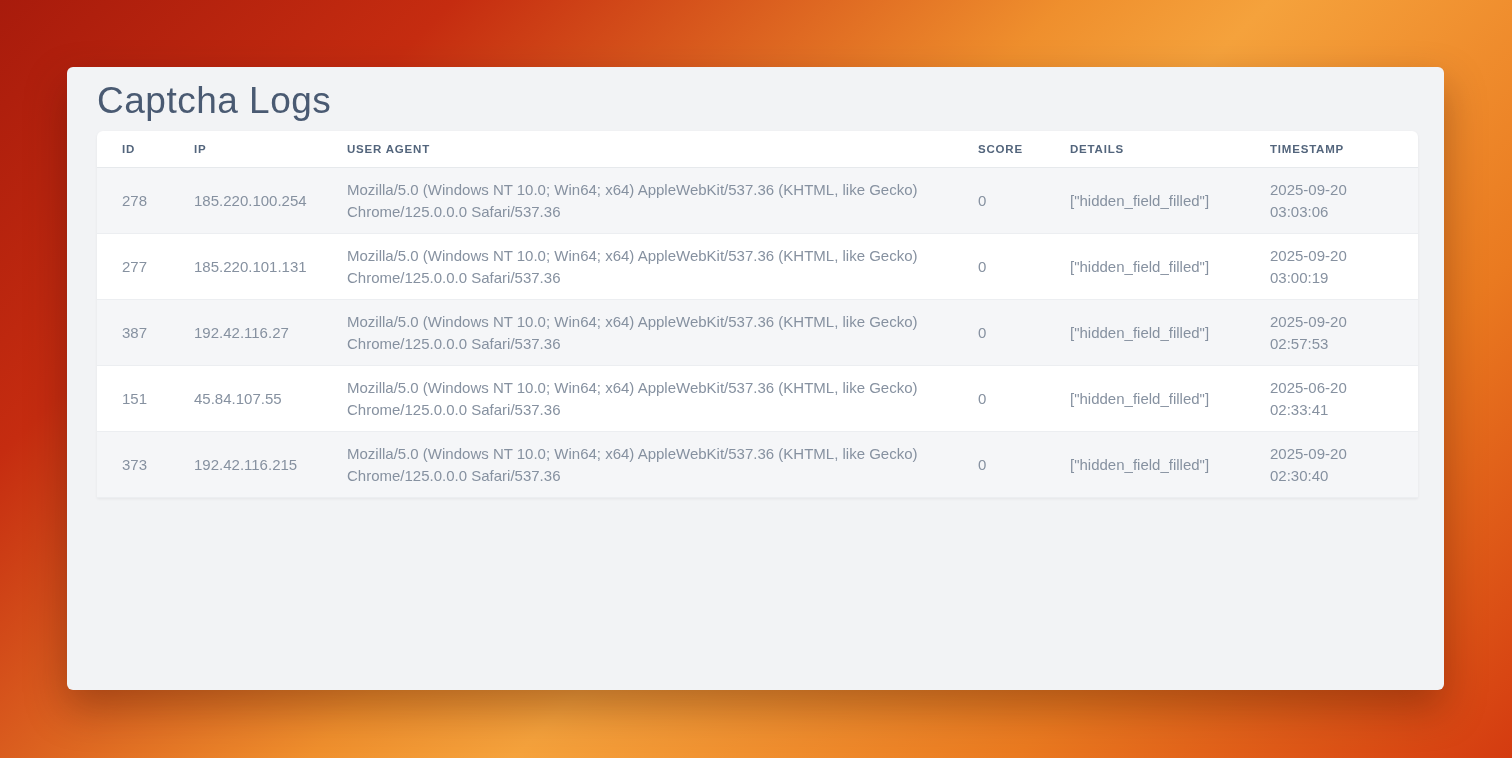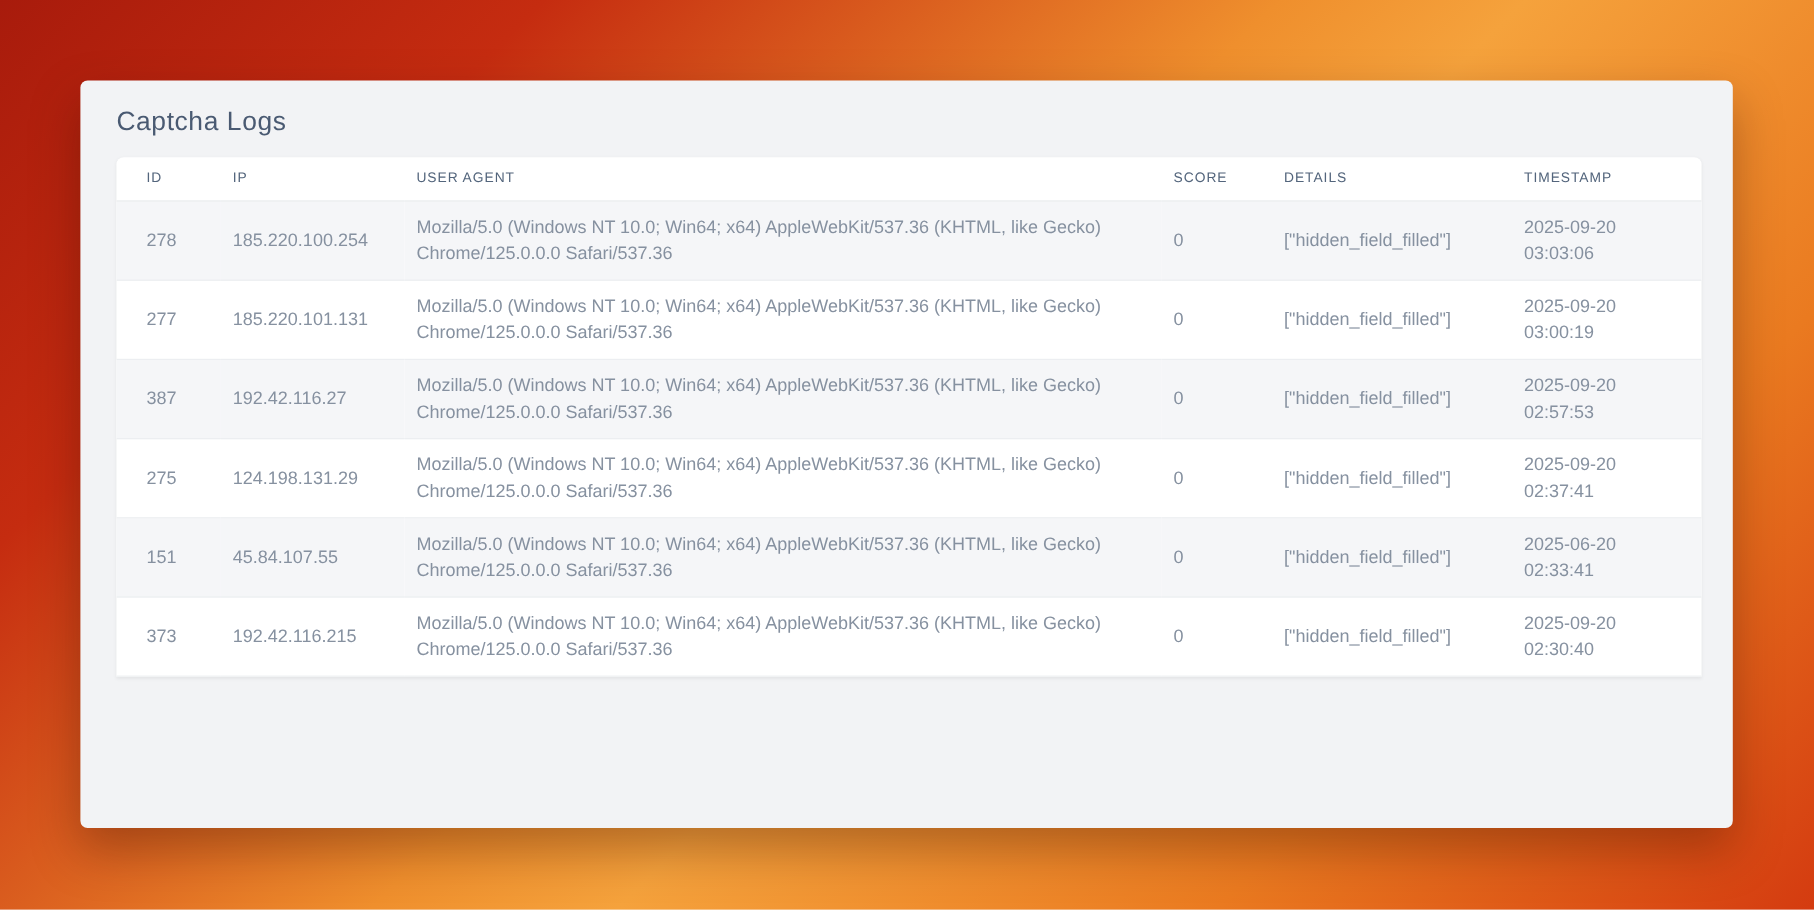--- a/index.html
+++ b/index.html
@@ -15,42 +15,42 @@
     position: absolute;
     left: 67px; top: 67px;
     width: 1377px; height: 623px;
     background: #f2f3f5;
     border-radius: 6px;
     padding: 16px 26px 0 30px;
     box-shadow: 0 18px 40px rgba(60, 15, 0, 0.35);
     overflow: hidden;
   }
   .page-title {
-    font-size: 22px;
+    font-size: 37px;
     line-height: 36px;
     font-weight: 500;
     letter-spacing: 0.5px;
     color: #4a5a72;
     margin-bottom: 12px;
   }
   .table-panel {
     background: #ffffff;
     border-radius: 6px 6px 0 0;
     box-shadow: 0 1px 3px rgba(0,0,0,0.06);
     overflow: hidden;
   }
   table {
     width: 100%;
     border-collapse: collapse;
     table-layout: fixed;
   }
   th {
     text-align: left;
     font-size: 11.5px;
-    font-weight: 400;
+    font-weight: 700;
     letter-spacing: 0.8px;
     color: #53657c;
     padding: 12px 10px;
     text-transform: uppercase;
     white-space: nowrap;
   }
   td {
     font-size: 15px;
     line-height: 22px;
     color: #8691a0;
@@ -114,28 +114,20 @@
   </tr>
           <tr>
     <td>387</td>
     <td>192.42.116.27</td>
     <td>Mozilla/5.0 (Windows NT 10.0; Win64; x64) AppleWebKit/537.36 (KHTML, like Gecko) Chrome/125.0.0.0 Safari/537.36</td>
     <td>0</td>
     <td>["hidden_field_filled"]</td>
     <td>2025-09-20 02:57:53</td>
   </tr>
           <tr>
-    <td>275</td>
-    <td>124.198.131.29</td>
-    <td>Mozilla/5.0 (Windows NT 10.0; Win64; x64) AppleWebKit/537.36 (KHTML, like Gecko) Chrome/125.0.0.0 Safari/537.36</td>
-    <td>0</td>
-    <td>["hidden_field_filled"]</td>
-    <td>2025-09-20 02:37:41</td>
-  </tr>
-          <tr>
     <td>151</td>
     <td>45.84.107.55</td>
     <td>Mozilla/5.0 (Windows NT 10.0; Win64; x64) AppleWebKit/537.36 (KHTML, like Gecko) Chrome/125.0.0.0 Safari/537.36</td>
     <td>0</td>
     <td>["hidden_field_filled"]</td>
     <td>2025-06-20 02:33:41</td>
   </tr>
           <tr>
     <td>373</td>
     <td>192.42.116.215</td>

